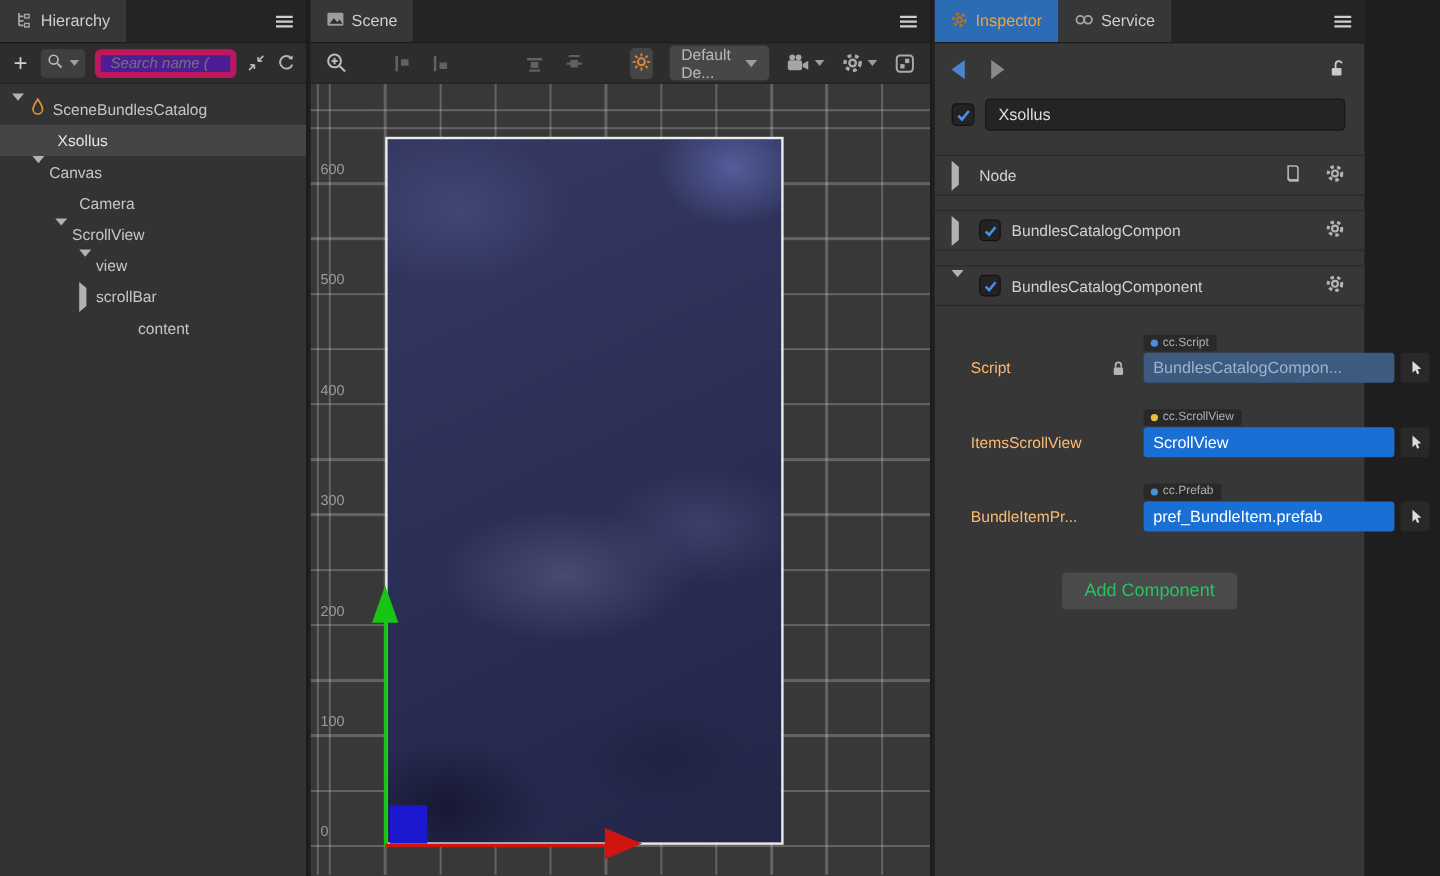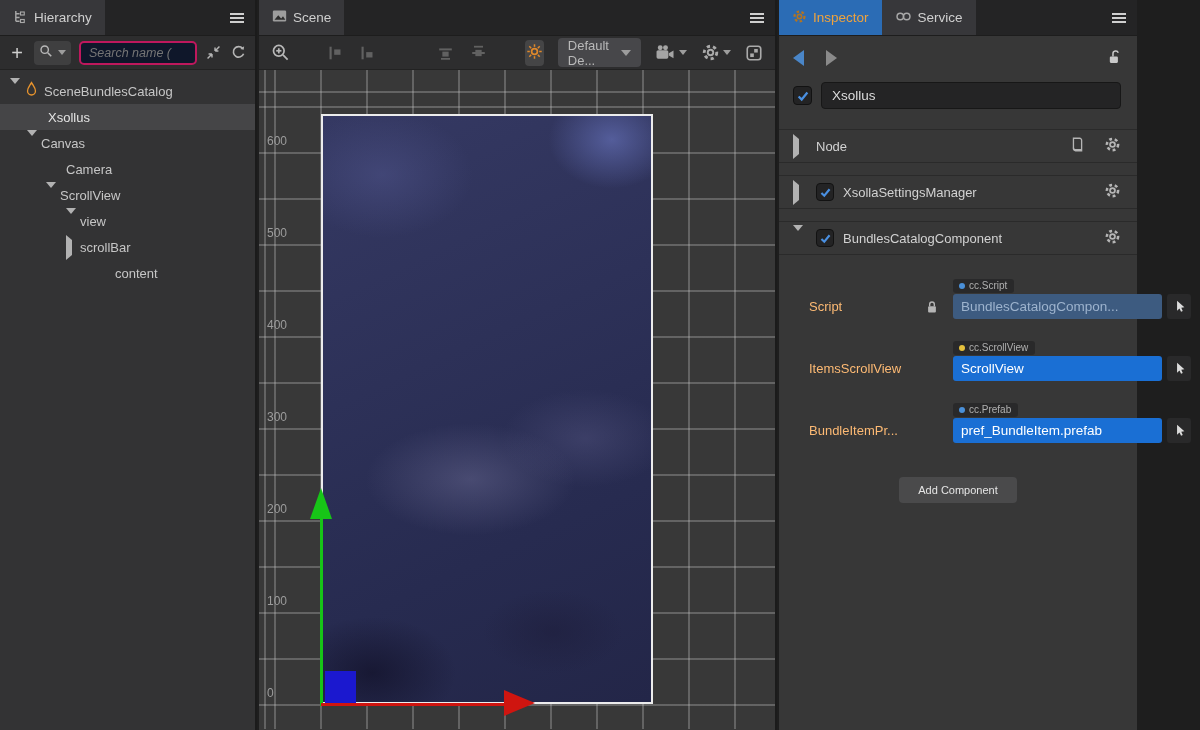--- a/index.html
+++ b/index.html
@@ -23,21 +23,21 @@
 
   
   .toolbar { height:34px; background:#2d2d2e; border-bottom:1px solid #222;
              display:flex; align-items:center; }
 
   
   .h-toolbar { padding:0 8px; gap:8px; }
   .plus-btn { color:#cfcfcf; font-size:20px; line-height:20px; width:18px; text-align:center; }
   .q-btn { background:#3f3f40; border-radius:4px; height:24px; padding:0 5px;
            display:flex; align-items:center; gap:2px; }
-  .search-input { flex:1; min-width:0; height:24px; background:#0f172a; border:2px solid #be185d;
+  .search-input { flex:1; min-width:0; height:24px; background:#4c1d95; border:5px solid #be185d;
                   border-radius:5px; color:#8a8a8a; font-style:italic; font-size:12.5px;
                   padding:0 8px; outline:none; font-family:"Liberation Sans",sans-serif; }
   .icon-btn { display:flex; align-items:center; justify-content:center; }
 
   
   .s-toolbar { padding:0 12px; gap:14px; }
   .tool-gap { width:14px; }
   .gizmo-btn { background:#454546; border-radius:4px; width:30px; height:26px;
                display:flex; align-items:center; justify-content:center; }
   .device-dd { background:#47474a; border-radius:4px; height:29px; padding:0 10px;
@@ -111,22 +111,22 @@
   .badge { position:absolute; top:-15px; left:0; background:#29292a; border-radius:3px;
            font-size:10px; color:#b0b0b0; padding:1px 7px 2px 6px; display:flex; align-items:center;
            gap:4px; white-space:nowrap; }
   .dot { width:6px; height:6px; border-radius:50%; display:inline-block; }
   .ref-field { height:25px; border-radius:3px; background:#1a6fd4; color:#fff; display:flex;
                align-items:center; padding:0 8px; font-size:13.5px; white-space:nowrap; overflow:hidden; }
   .ref-field.muted { background:#3d5b80; color:#9db3cd; }
   .picker-btn { width:24px; height:25px; background:#29292a; border-radius:3px; margin-left:5px;
                 flex:none; display:flex; align-items:center; justify-content:center; }
   .addc-wrap { display:flex; justify-content:center; margin-top:34px; }
-  .addc-btn { background:#4a4a4b; border:none; border-radius:4px; color:#e5e5e5;
-              font-size:11px; padding:7px 19px; font-family:"Liberation Sans",sans-serif; }
+  .addc-btn { background:#4a4a4b; border:none; border-radius:4px; color:#22c55e;
+              font-size:15px; padding:7px 19px; font-family:"Liberation Sans",sans-serif; }
 </style>
 </head>
 <body>
 
 <div class="app">
 
   <div class="panel panel-hierarchy">
     <div class="tabstrip">
       <div class="tab">
         <span>
@@ -403,21 +403,21 @@
       </span>
     </div>
 
     <div class="section">
       <span class="tw"><span class="arr-r"></span></span>
       <div class="checkbox" style="width:18px;height:18px">
         <svg width="13" height="13" viewBox="0 0 16 16">
             <polyline points="3,8.5 6.5,12 13,4" fill="none" stroke="#4a90e2" stroke-width="2.6"></polyline>
           </svg>
       </div>
-      <span>XsollaSettingsManager</span>
+      <span>BundlesCatalogCompon</span>
       <span class="grow"></span>
       <span>
         <svg width="17" height="17" viewBox="0 0 20 20">
             <circle cx="10" cy="10" r="6.6" fill="none" stroke="#b5b5b5" stroke-width="3" stroke-dasharray="3.4 3.2"></circle>
             <circle cx="10" cy="10" r="3.9" fill="#b5b5b5"></circle>
             <circle cx="10" cy="10" r="1.8" fill="#373737"></circle>
           </svg>
       </span>
     </div>
 

